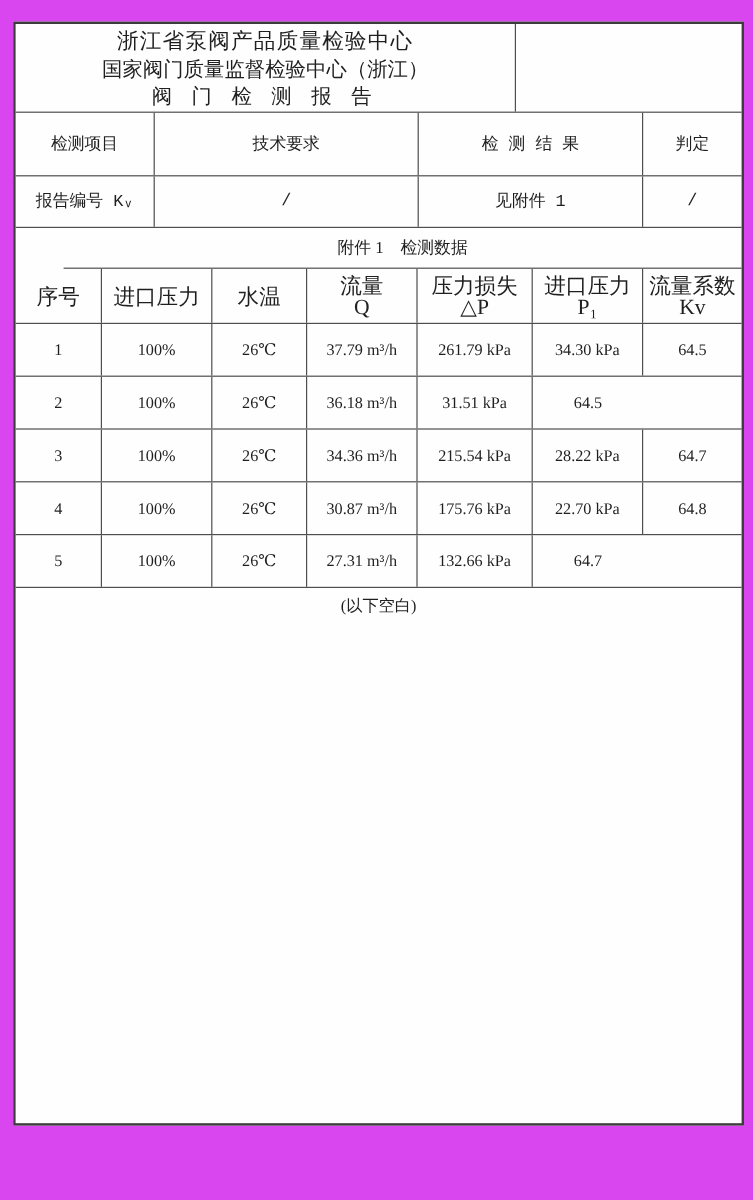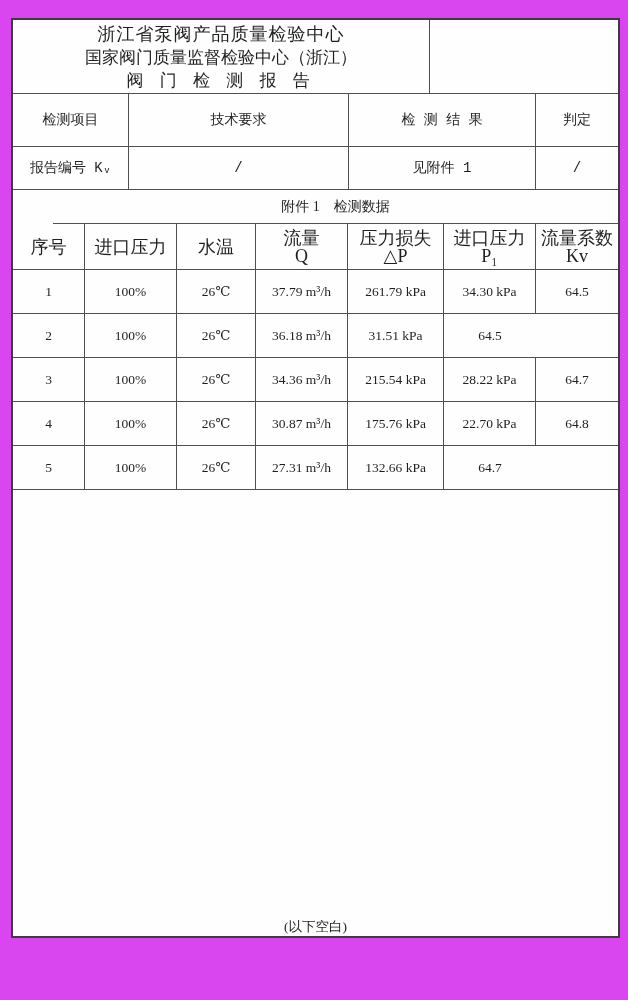--- a/index.html
+++ b/index.html
@@ -43,21 +43,21 @@
   
   .r-att-title { height:34px; font-size:14px;margin-left:40px; }
 
   
   .grid7 { display:grid; grid-template-columns:72px 92px 79px 92px 96px 92px 1fr; }
   .r-dhead { height:46px; font-size:18px; }
   .r-dhead .cell { flex-direction:column; line-height:18px; }
   .r-drow { height:44px; font-size:13.5px; }
 
   
-  .r-blank { flex:1; display:flex; justify-content:center; align-items:flex-end; padding-top:6px; font-size:13.5px; }
+  .r-blank { flex:1; display:flex; justify-content:center; align-items:flex-start; padding-top:6px; font-size:13.5px; }
 </style>
 </head>
 <body>
 
 <div class="page">
   <div class="doc">
 
     <div class="r-header">
       <div class="title-cell br">
         <div class="org1">浙江省泵阀产品质量检验中心</div>

